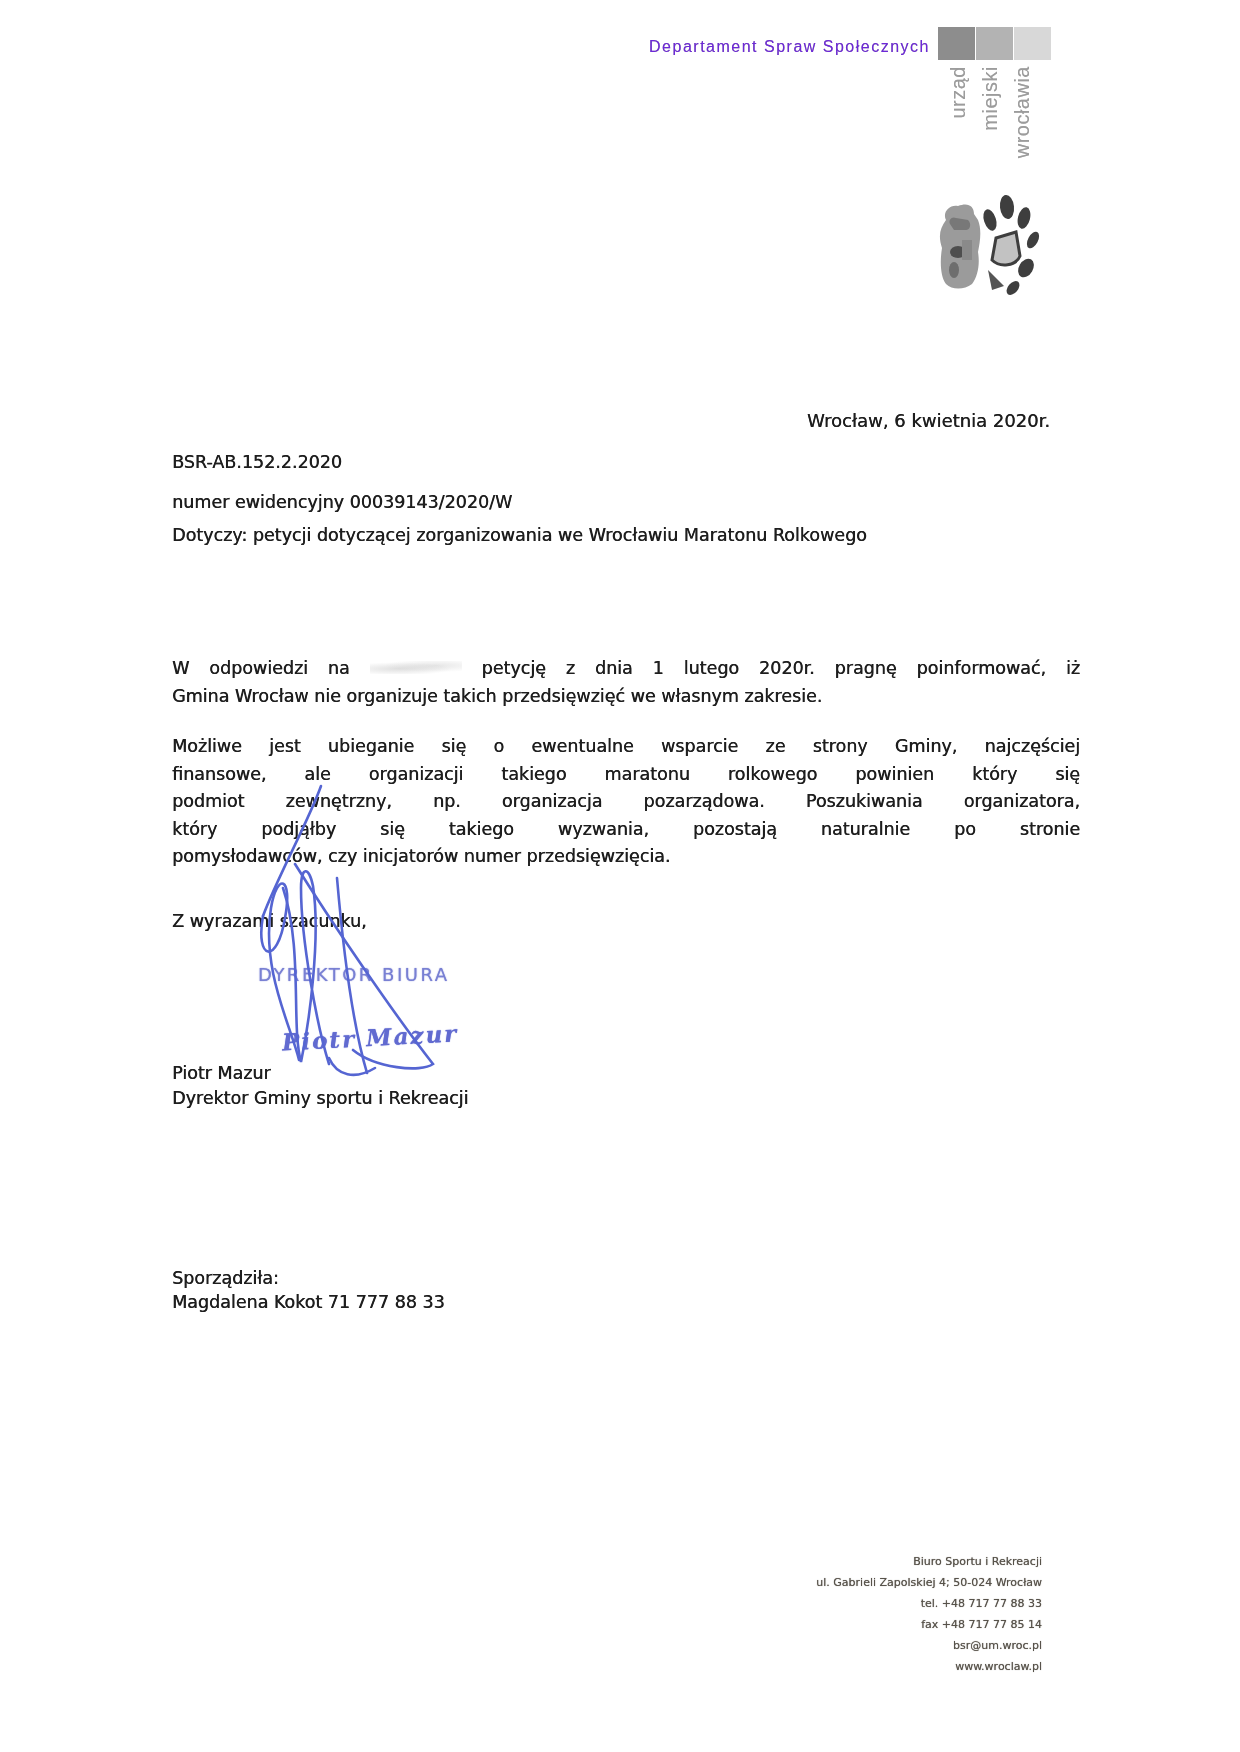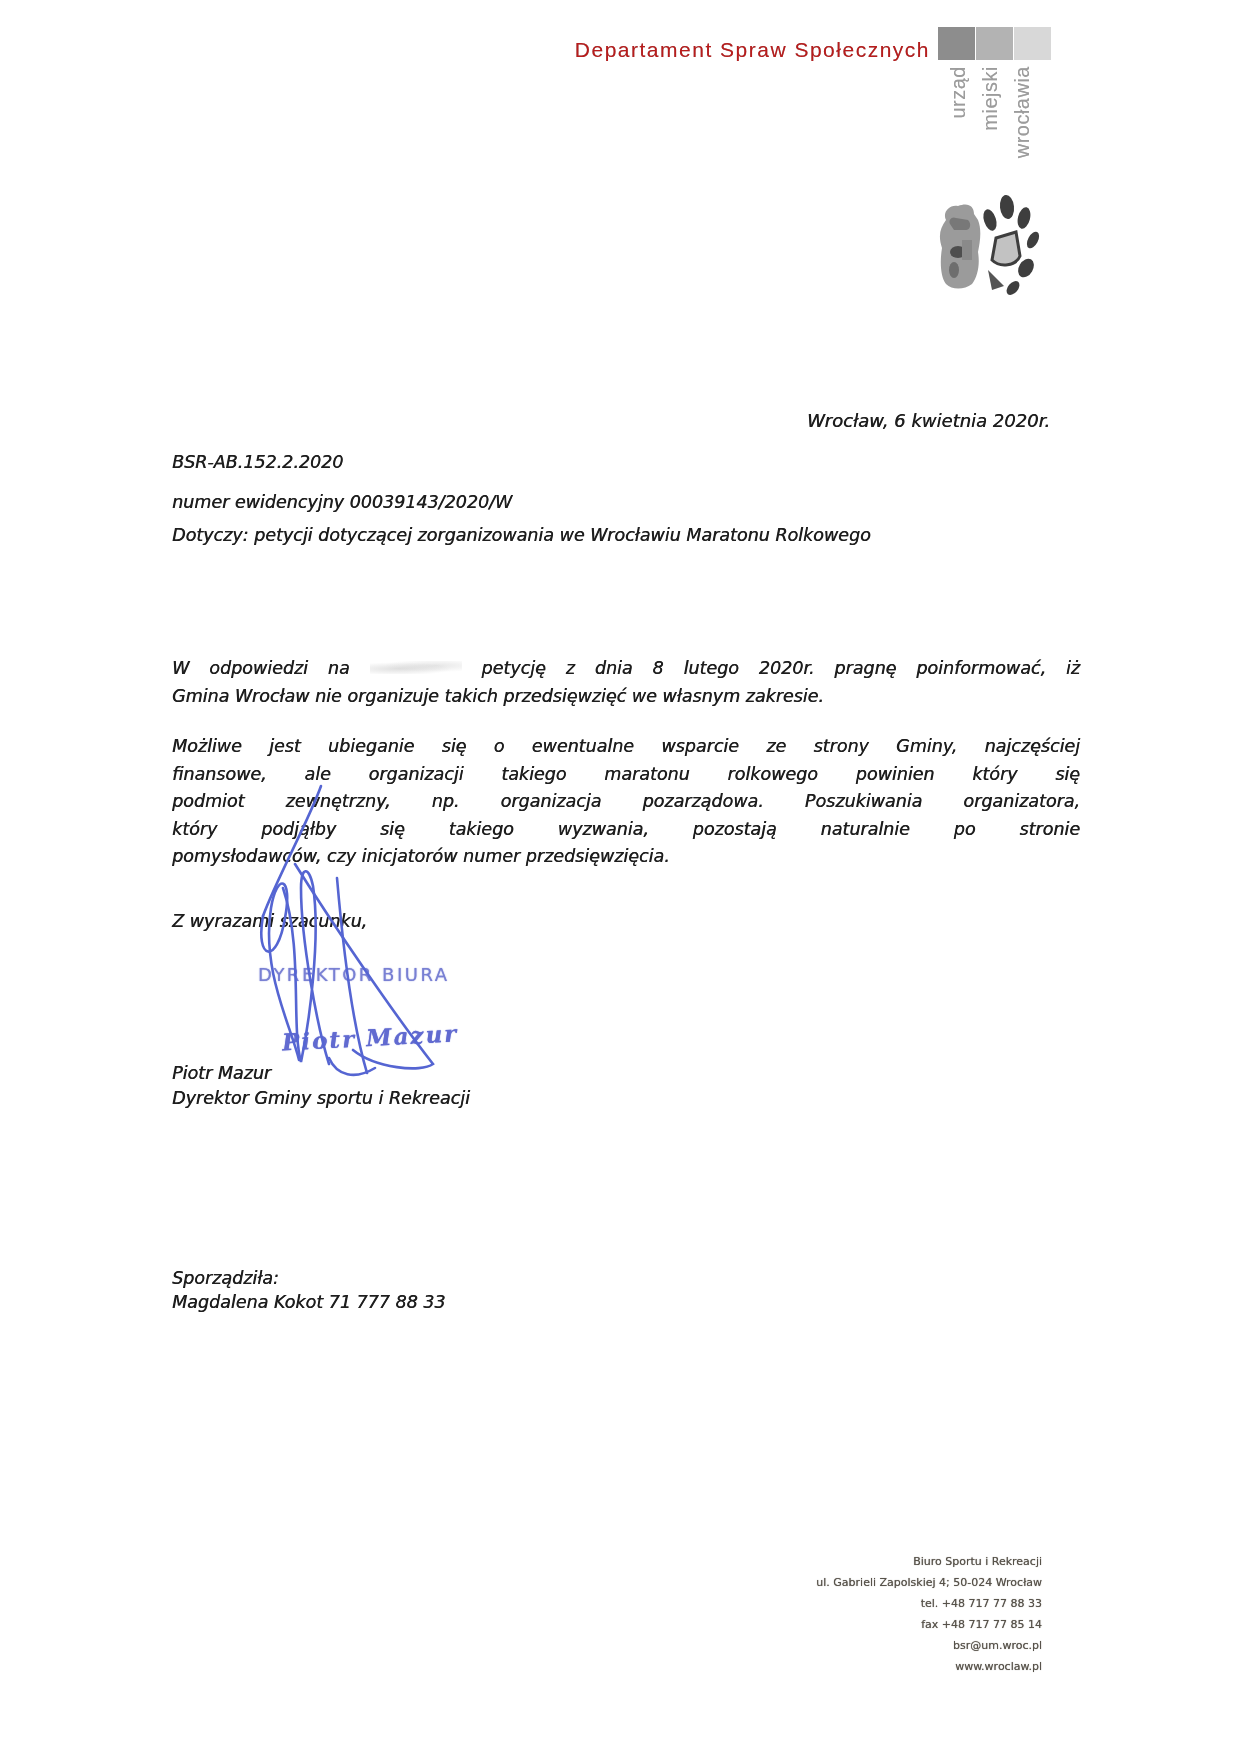--- a/index.html
+++ b/index.html
@@ -2,27 +2,27 @@
 <html><head>
 <meta charset="utf-8">
 <style>
   * { margin:0; padding:0; box-sizing:border-box; }
   html,body { background:#e8e8e8; }
   .page {
     position:relative; width:1240px; height:1752px; background:#ffffff;
     font-family:"DejaVu Sans", sans-serif; color:#1e1e1e; overflow:hidden;
     margin:0 auto;
   }
-  .scan { text-shadow:0.4px 0 0 currentColor;font-style:italic; }
+  .scan { text-shadow:0.4px 0 0 currentColor; }
 
   
   .dept {
     position:absolute; top:38px; left:430px; width:500px; text-align:right;
-    font-family:"Liberation Sans", sans-serif; font-size:21px; letter-spacing:1.5px;
-    color:#b91c1c; text-shadow:0 0 0.5px rgba(79,79,79,.55);
+    font-family:"Liberation Sans", sans-serif; font-size:16px; letter-spacing:1.5px;
+    color:#6d28d9; text-shadow:0 0 0.5px rgba(79,79,79,.55);
   }
   .logo-bar { position:absolute; left:938px; top:27px; display:flex; }
   .logo-bar .sq { width:37px; height:33px; margin-right:1px; }
   .logo-words { position:absolute; left:938px; top:66px; display:flex; align-items:flex-start; }
   .logo-words .vword {
     writing-mode:vertical-rl; transform:rotate(180deg); display:inline-block;
     font-family:"Liberation Sans", sans-serif; font-size:20px; color:#9c9c9c;
     letter-spacing:0.5px; margin-left:9px; text-shadow:0 0 0.5px rgba(156,156,156,.6);
   }
   .emblem { position:absolute; left:928px; top:190px; }
@@ -112,21 +112,21 @@
     <div class="ref-line1">BSR-AB.152.2.2020</div>
     <div class="ref-line2">numer ewidencyjny 00039143/2020/W</div>
     <div>Dotyczy: petycji dotyczącej zorganizowania we Wrocławiu Maratonu Rolkowego</div>
   </div>
 
   <div class="body-block scan">
     <div class="para1">
       <div class="jline">
         <span>W odpowiedzi na</span>
         <span class="redact-smudge"></span>
-        <span>petycję z dnia 8 lutego 2020r. pragnę poinformować, iż</span>
+        <span>petycję z dnia 1 lutego 2020r. pragnę poinformować, iż</span>
       </div>
       <div class="jline lastline">Gmina Wrocław nie organizuje takich przedsięwzięć we własnym zakresie.</div>
     </div>
 
     <div class="para2">
       <div class="jline">Możliwe jest ubieganie się o ewentualne wsparcie ze strony Gminy, najczęściej</div>
       <div class="jline">finansowe, ale organizacji takiego maratonu rolkowego powinien który się</div>
       <div class="jline">podmiot zewnętrzny, np. organizacja pozarządowa. Poszukiwania organizatora,</div>
       <div class="jline">który podjąłby się takiego wyzwania, pozostają naturalnie po stronie</div>
       <div class="jline lastline">pomysłodawców, czy inicjatorów numer przedsięwzięcia.</div>

